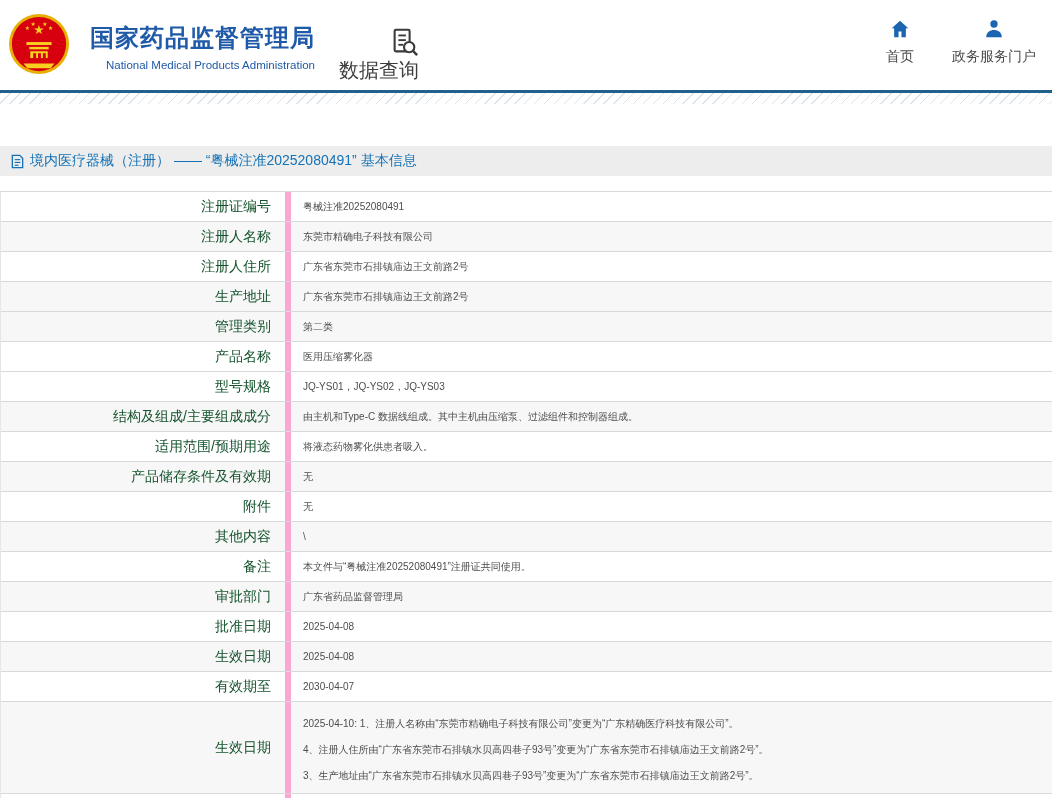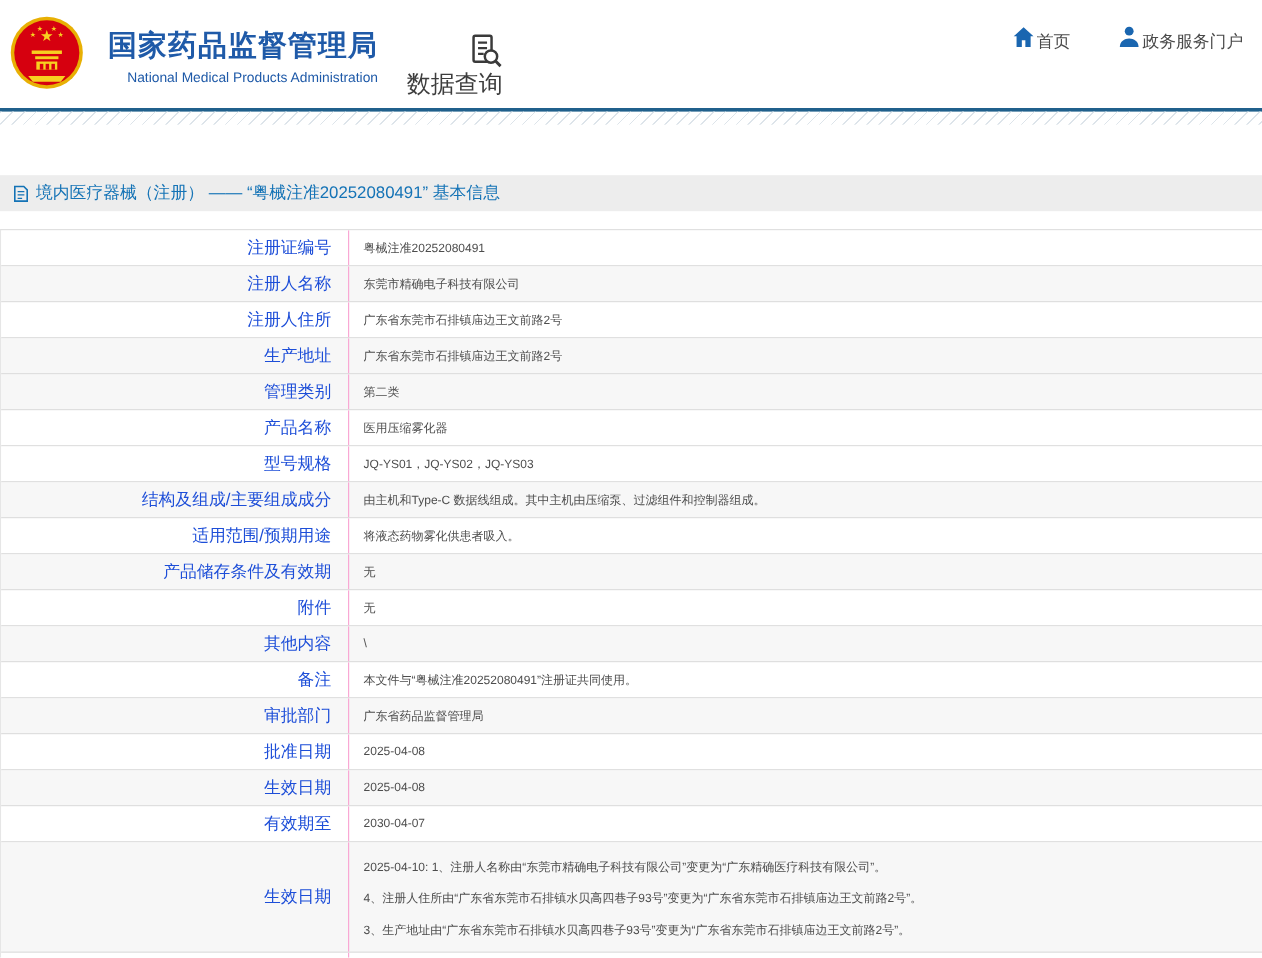--- a/index.html
+++ b/index.html
@@ -11,42 +11,42 @@
   .logo-block { position:absolute; left:8px; top:13px; display:flex; align-items:flex-start; cursor:pointer; }
   .emblem { width:62px; height:62px; }
   .org-names { margin-left:20px; padding-top:9px;text-align:right; }
   .org-cn { font-size:24px; font-weight:bold; color:#1f5aa8; letter-spacing:1px; }
   .org-en { font-size:11.5px; color:#1f5aa8; margin-top:5px; }
 
   .module { position:absolute; left:336px; top:27px; display:flex; align-items:flex-end; cursor:pointer;flex-direction:column; }
   .module-title { font-size:20px; color:#3d3d3d; margin-left:3px; }
 
   .nav { position:absolute; right:16px; top:18px; display:flex; gap:38px; }
-  .nav-item { display:flex; flex-direction:row; align-items:center; cursor:pointer; }
+  .nav-item { display:flex; flex-direction:column; align-items:center; cursor:pointer; }
   .nav-item svg { width:22px; height:22px; }
   .nav-label { font-size:14px; color:#4a4a4a; margin-top:8px; }
 
   
   .sep-line { height:3px; background:#20608c; }
   .hatch { height:11px;
     background:repeating-linear-gradient(135deg,#dde4ea 0,#dde4ea 1px,transparent 1px,transparent 7px); }
   .white-gap { height:9px; background:#fff; }
 
   
   .breadcrumb { height:30px; background:#ededed; display:flex; align-items:center;
     padding:0 10px; color:#1473b6; font-size:14px; margin-bottom:15px;margin-top:33px; }
   .breadcrumb svg { margin-right:5px; flex:0 0 auto; }
 
   
   .dtable { border-top:1px solid #d9d9d9; border-left:1px solid #e6e6e6; width:1052px; }
   .trow { display:flex; border-bottom:1px solid #d9d9d9; min-height:30px; background:#fff; }
   .trow.alt { background:#f7f7f7; }
-  .tlabel { flex:0 0 290px; width:290px; border-right:1px solid #f9a8d4;
+  .tlabel { flex:0 0 290px; width:290px; border-right:6px solid #f9a8d4;
     display:flex; align-items:center; justify-content:flex-end;
-    padding-right:14px; color:#1d4ed8; font-size:14px;padding-left:48px; }
+    padding-right:14px; color:#14532d; font-size:14px;padding-left:48px; }
   .tvalue { flex:1; display:flex; align-items:center; padding:4px 12px;
     color:#4d4d4d; font-size:10px; }
   .trow.tall { height:92px; }
   .trow.tall .tvalue { display:block; padding:9px 12px; line-height:26px; }
   .note-dot { width:13px; height:13px; border-radius:50%; background:#3a3a3a;
     display:inline-block; margin-right:4px; position:relative; top:1px; }
   .detail-link { color:#15803d; cursor:pointer; text-decoration:none; }
 </style>
 </head>
 <body>

